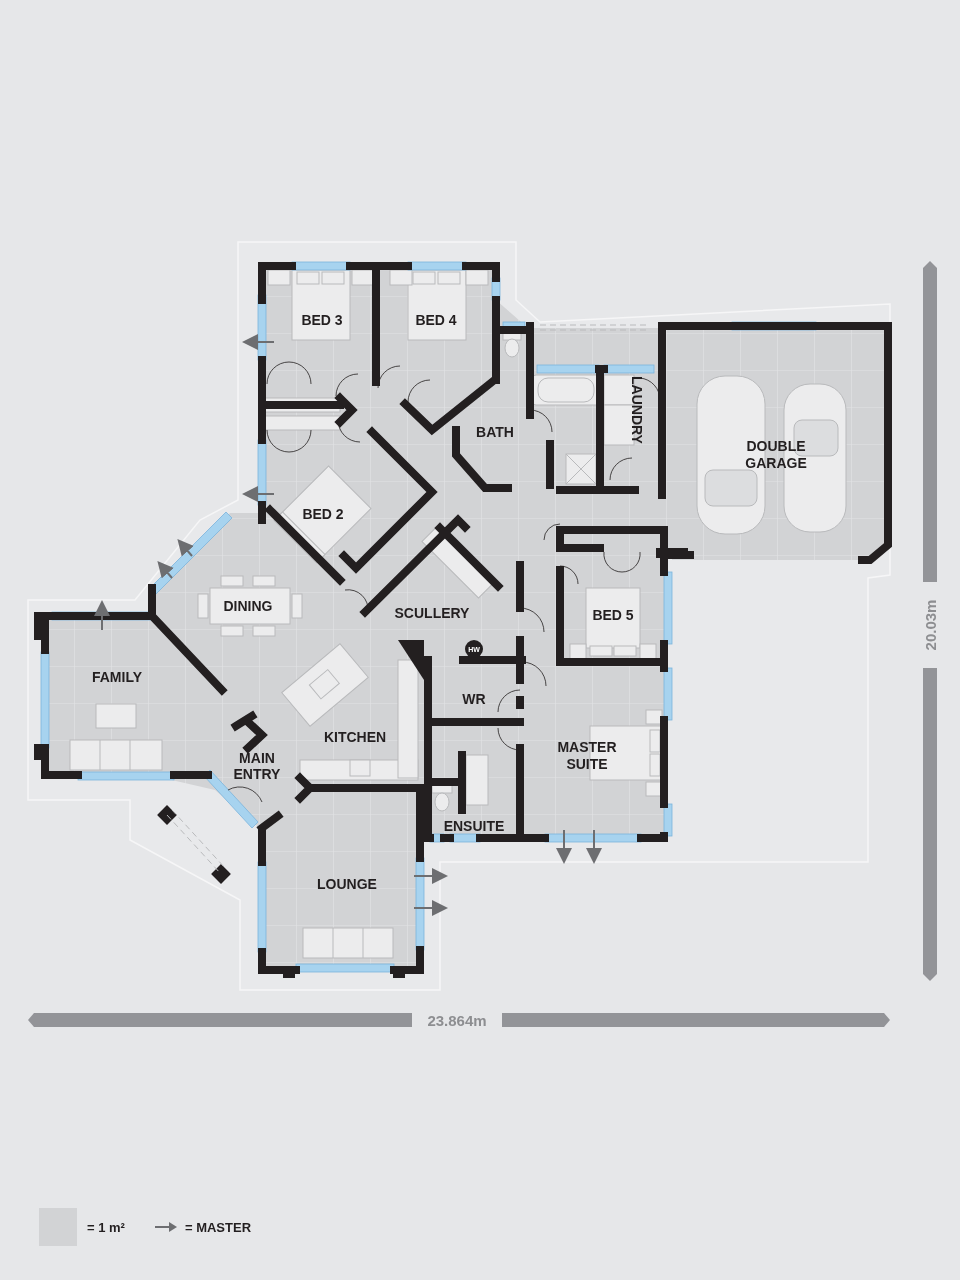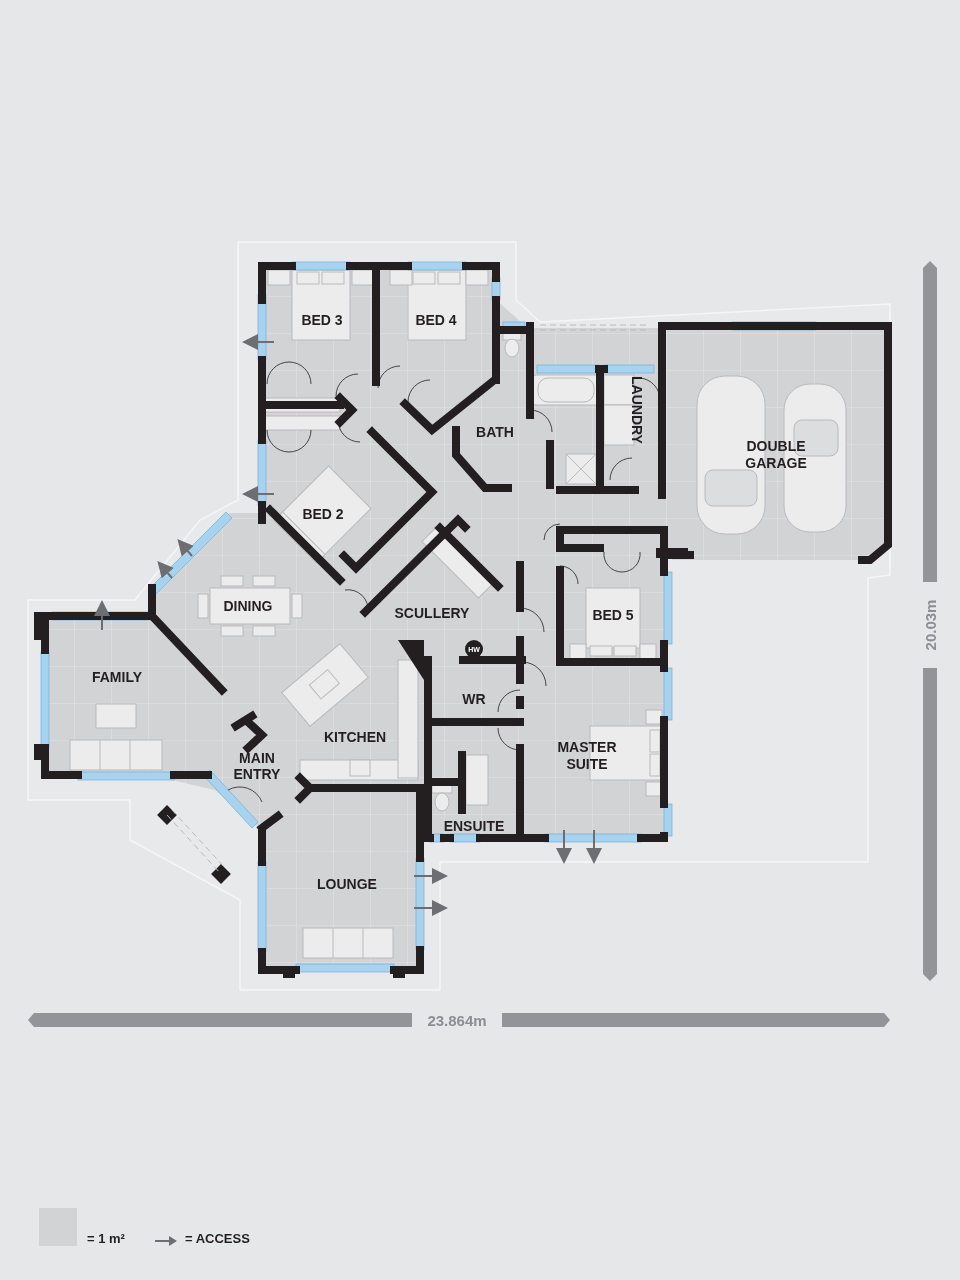--- a/index.html
+++ b/index.html
@@ -21,21 +21,21 @@
     .dim-label {
       font-family: "Liberation Sans", sans-serif;
       font-size: 15px;
       font-weight: 700;
       fill: #8d8e91;
       text-anchor: middle;
     }
     .legend {
       position: absolute;
       left: 39px; top: 1208px;
-      display: flex; align-items: flex-end;
+      display: flex; align-items: center;
       font-weight: 700; font-size: 13px; color: #231f20;
     }
     .legend .swatch {
       width: 38px; height: 38px; background: #d2d3d5; margin-right: 10px;
     }
     .legend .arrow {
       margin-left: 30px; margin-right: 8px;
       display: inline-block; width: 22px; height: 10px; position: relative;
     }
     .legend .arrow::before {
@@ -331,14 +331,14 @@
     <polygon points="923,268 930,261 937,268 937,582 923,582"></polygon>
     <polygon points="923,668 937,668 937,974 930,981 923,974"></polygon>
     <text class="dim-label" x="936" y="625" transform="rotate(-90 936 625)">20.03m</text>
   </g>
 </svg>
 
 <div class="legend">
   <div class="swatch"></div>
   <span>= 1 m²</span>
   <span class="arrow"></span>
-  <span>= ACCESS</span>
+  <span>= MASTER</span>
 </div>
 
 </body></html>

